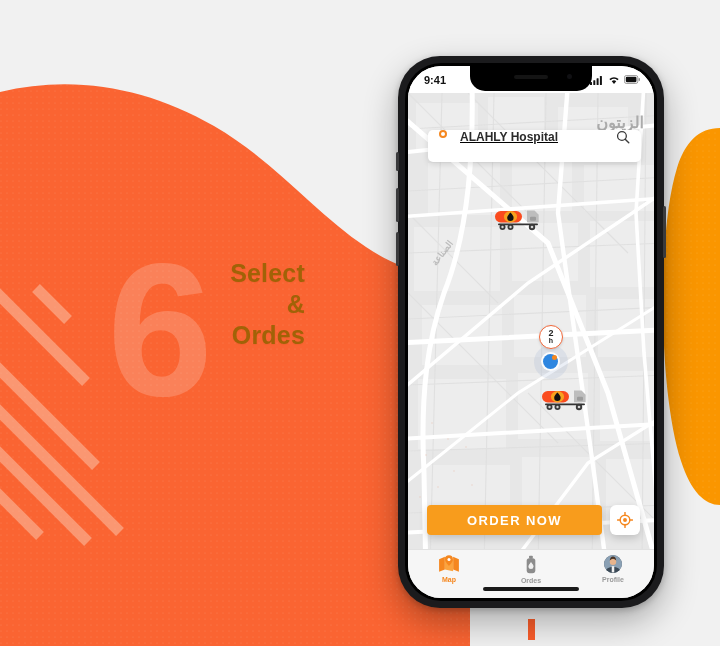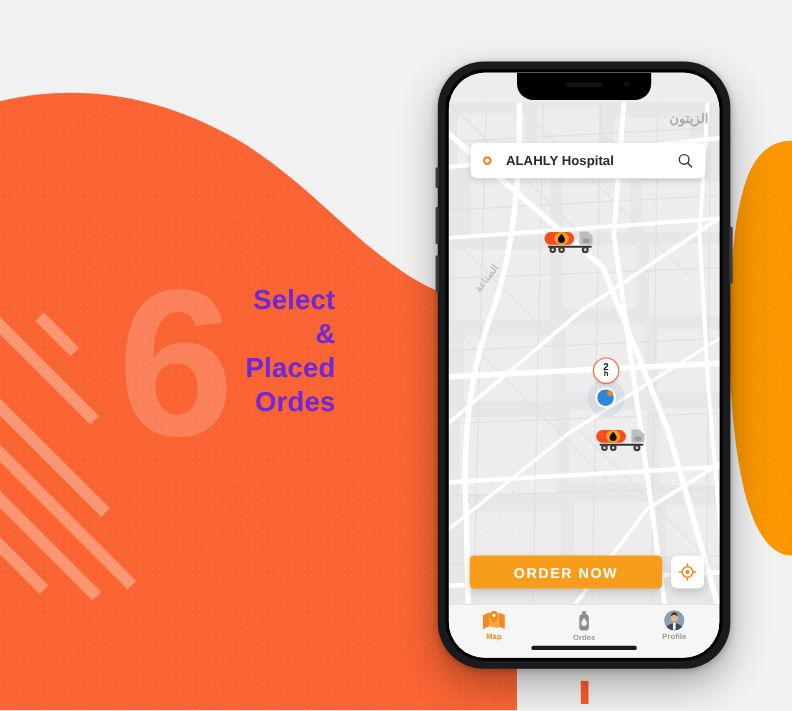--- a/index.html
+++ b/index.html
@@ -15,21 +15,21 @@
   #stage { position:absolute; inset:0; width:720px; height:646px; overflow:hidden; background:#F1F1F1; }
 
   .bg-svg { position:absolute; left:0; top:0; width:720px; height:646px; }
 
   
   .headline {
     position:absolute;
     left:60px; top:258px;
     width:245px;
     text-align:right;
-    color:#6d28d9;
+    color:#a16207;
     font-weight:bold;
     font-size:25px;
     line-height:31px;
     letter-spacing:0.2px;
     z-index:6;
     text-shadow:0 1px 1px rgba(180,60,20,.10);
   }
   .headline div { white-space:nowrap; }
 
   
@@ -88,30 +88,31 @@
   .status-right { display:flex; align-items:center; gap:4px; }
 
   
   .map { position:absolute; left:0; top:27px; right:0; bottom:49px; background:#E6E6E6; overflow:hidden; }
   .map svg { display:block; }
 
   .map-label {
     position:absolute; color:#ABABAB; font-size:11px; font-weight:bold;
     direction:rtl; pointer-events:none;
   }
-  .map-label.ar1 { right:10px; top:8px; font-size:12px; }
+  .map-label.ar1 { right:10px; top:20px; font-size:16px; }
   .map-label.ar2 { left:20px; top:155px; font-size:9px; transform:rotate(-52deg); color:#BDBDBD; }
 
   
   .searchbar {
     position:absolute; left:20px; right:13px; top:37px;
     height:32px; background:#fff; border-radius:5px;
-    display:flex; align-items:center; padding:0 11px;
+    display:flex; padding:0 11px;
     box-shadow:0 2px 6px rgba(0,0,0,.13);
     z-index:12;
+    text-decoration:underline;
   }
   .search-dot {
     width:8px; height:8px; border-radius:50%;
     border:2px solid #F5871F; background:#fff; flex:0 0 auto;
   }
   .search-text { flex:1; margin-left:13px; font-size:12px; font-weight:bold; color:#2b2b2b; }
 
   
   .truck { position:absolute; z-index:11; }
   .truck1 { left:86px; top:114px; }
@@ -220,33 +221,52 @@
         <line x1="-6" y1="290" x2="86" y2="382"></line>
         <line x1="36" y1="288" x2="68" y2="320"></line>
         <line x1="-40" y1="456" x2="40" y2="536"></line>
       </g>
     </g>
   </svg>
 
   <div class="headline">
     <div>Select</div>
     <div>&amp;</div>
-    <div>Placed</div>
     <div>Ordes</div>
   </div>
 
   <div class="phone">
     <div class="btn-side btn-mute"></div>
     <div class="btn-side btn-volup"></div>
     <div class="btn-side btn-voldn"></div>
     <div class="btn-side btn-power"></div>
 
     <div class="phone-inner">
       <div class="screen">
 
+        <div class="statusbar">
+          <span>9:41</span>
+          <span class="status-right">
+            <svg width="14" height="10" viewBox="0 0 14 10">
+              <rect x="0" y="7" width="2" height="3" rx="0.5" fill="#111"></rect>
+              <rect x="3.3" y="5.2" width="2" height="4.8" rx="0.5" fill="#111"></rect>
+              <rect x="6.6" y="3.2" width="2" height="6.8" rx="0.5" fill="#111"></rect>
+              <rect x="9.9" y="1" width="2" height="9" rx="0.5" fill="#111"></rect>
+            </svg>
+            <svg width="12" height="10" viewBox="0 0 14 11">
+              <path d="M7 10.2 L4.4 6.9 A4.3 4.3 0 0 1 9.6 6.9 Z" fill="#111"></path>
+              <path d="M1.6 4.3 A8.2 8.2 0 0 1 12.4 4.3 L11 5.9 A6.1 6.1 0 0 0 3 5.9 Z" fill="#111"></path>
+            </svg>
+            <svg width="16" height="9" viewBox="0 0 18 10">
+              <rect x="0.5" y="0.5" width="15" height="9" rx="2.2" fill="none" stroke="#111" stroke-width="1" opacity="0.45"></rect>
+              <rect x="2" y="2" width="12" height="6" rx="1.2" fill="#111"></rect>
+              <rect x="16.4" y="3.3" width="1.6" height="3.4" rx="0.8" fill="#111" opacity="0.45"></rect>
+            </svg>
+          </span>
+        </div>
         <div class="notch">
           <div class="speaker"></div>
           <div class="cam"></div>
         </div>
 
         <div class="map">
           <svg width="260" height="476" viewBox="0 0 260 476">
             <rect width="260" height="476" fill="#E7E7E7"></rect>
 
             <g fill="#EDEDED">

